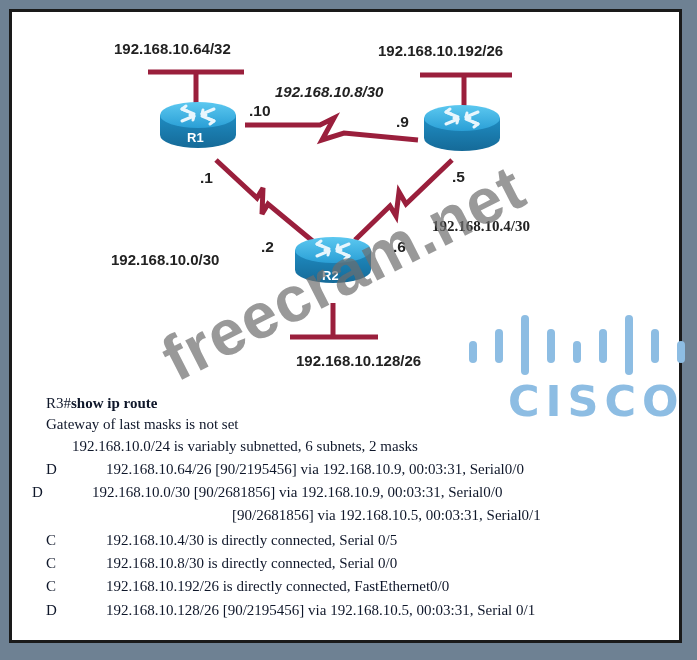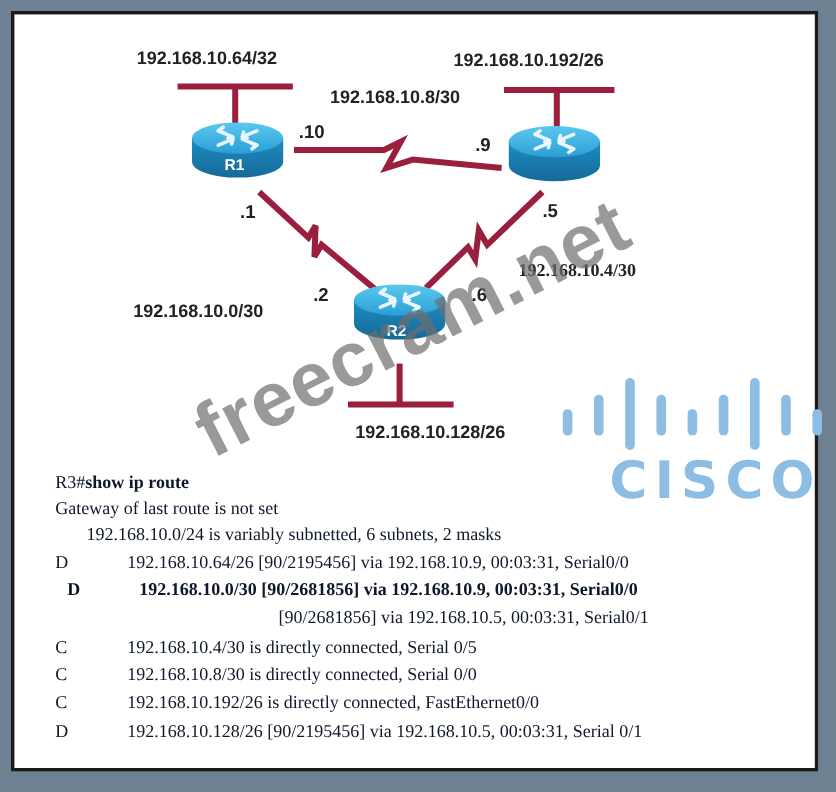--- a/index.html
+++ b/index.html
@@ -75,21 +75,21 @@
       <use href="#router-shape"></use>
     </g>
 </svg>
 
 <span class="rlabel" style="left:187px;top:130px;">R1</span>
 <span class="rlabel" style="left:452px;top:137px;margin-top:28px;">R3</span>
 <span class="rlabel" style="left:322px;top:268px;">R2</span>
 
 <span class="lbl ip" style="left:114px;top:40px;">192.168.10.64/32</span>
 <span class="lbl ip" style="left:378px;top:42px;">192.168.10.192/26</span>
-<span class="lbl ip" style="left:275px;top:73px;">192.168.10.8/30</span>
+<span class="lbl ip" style="left:275px;top:83px;font-style:italic;">192.168.10.8/30</span>
 <span class="lbl ip" style="left:111px;top:215px;margin-top:36px;">192.168.10.0/30</span>
 <span class="lbl ip" style="left:432px;top:218px;font-family:Liberation Serif, serif;">192.168.10.4/30</span>
 <span class="lbl ip" style="left:259px;top:352px;margin-left:37px;">192.168.10.128/26</span>
 
 <span class="lbl" style="left:249px;top:102px;">.10</span>
 <span class="lbl" style="left:396px;top:113px;">.9</span>
 <span class="lbl" style="left:200px;top:169px;">.1</span>
 <span class="lbl" style="left:261px;top:238px;">.2</span>
 <span class="lbl" style="left:452px;top:168px;">.5</span>
 <span class="lbl" style="left:393px;top:238px;">.6</span>
@@ -105,27 +105,27 @@
     <line x1="164" y1="4" x2="164" y2="56"></line>
     <line x1="190" y1="18" x2="190" y2="44"></line>
     <line x1="216" y1="30" x2="216" y2="44"></line>
   </g>
 </svg>
 <div class="cisco-word">CISCO</div>
 
 <div class="cli" style="left:46px;top:393px;">
   <span>R3#</span><span class="bold">show ip route</span>
 </div>
-<div class="cli" style="left:46px;top:414px;">Gateway of last route is not set</div>
+<div class="cli" style="left:46px;top:414px;">Gateway of last masks is not set</div>
 <div class="cli" style="left:72px;top:436px;">192.168.10.0/24 is variably subnetted, 6 subnets, 2 masks</div>
 
 <div class="cli" style="left:46px;top:459px;">
   <span class="code">D</span><span>192.168.10.64/26 [90/2195456] via 192.168.10.9, 00:03:31, Serial0/0</span>
 </div>
-<div class="cli" style="left:56px;top:482px;font-weight:bold;">
+<div class="cli" style="left:32px;top:482px;">
   <span class="code">D</span><span>192.168.10.0/30 [90/2681856] via 192.168.10.9, 00:03:31, Serial0/0</span>
 </div>
 <div class="cli" style="left:232px;top:505px;">
   <span>[90/2681856] via 192.168.10.5, 00:03:31, Serial0/1</span>
 </div>
 <div class="cli" style="left:46px;top:530px;">
   <span class="code">C</span><span>192.168.10.4/30 is directly connected, Serial 0/5</span>
 </div>
 <div class="cli" style="left:46px;top:553px;">
   <span class="code">C</span><span>192.168.10.8/30 is directly connected, Serial 0/0</span>

